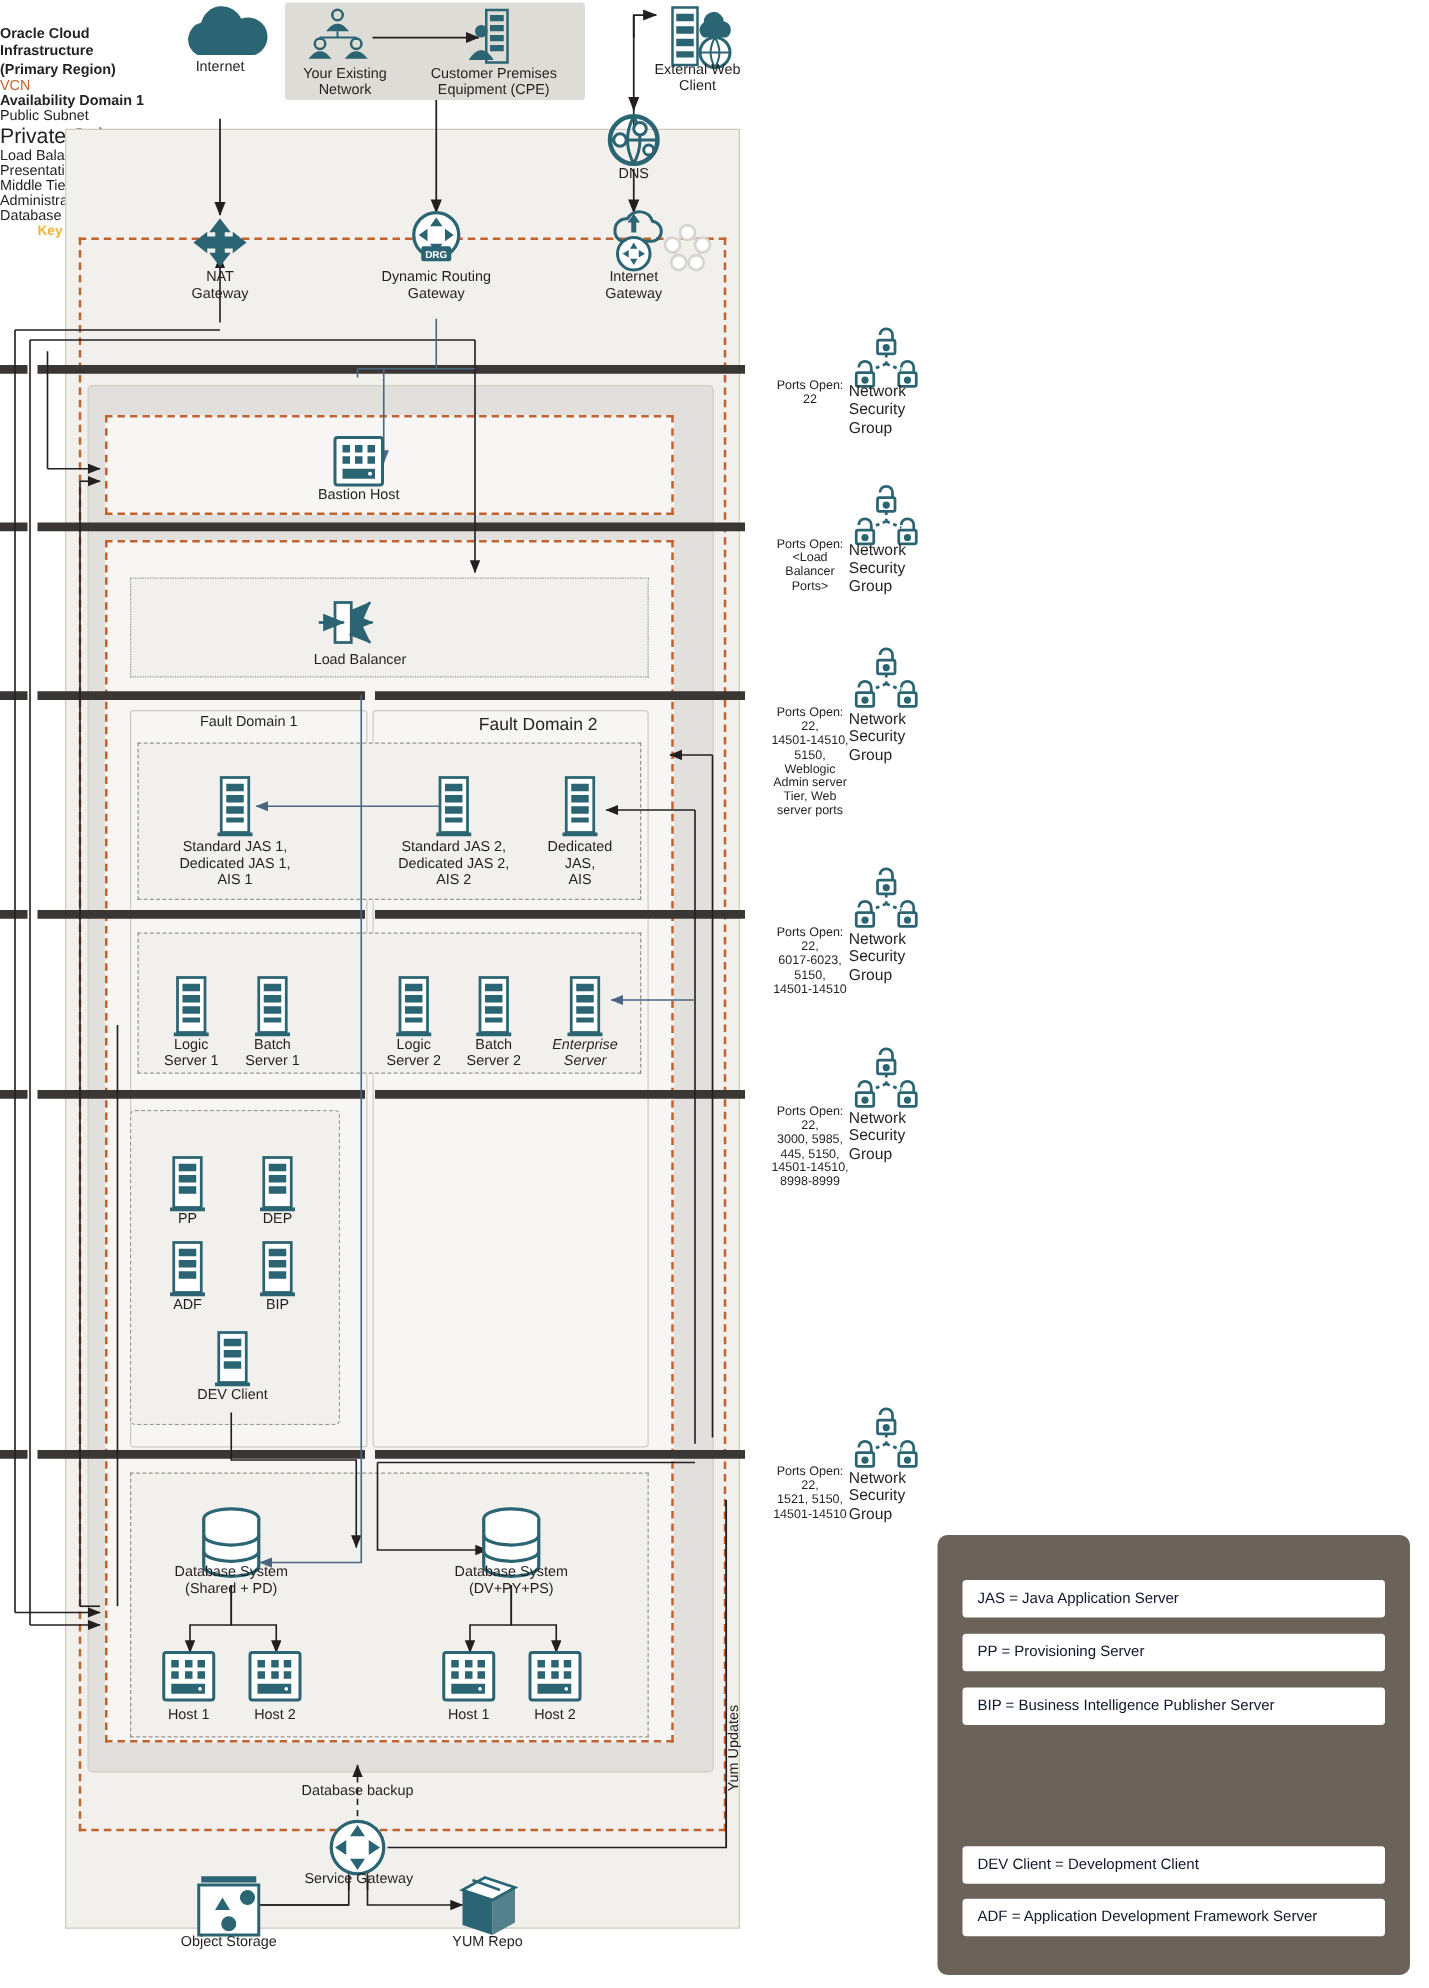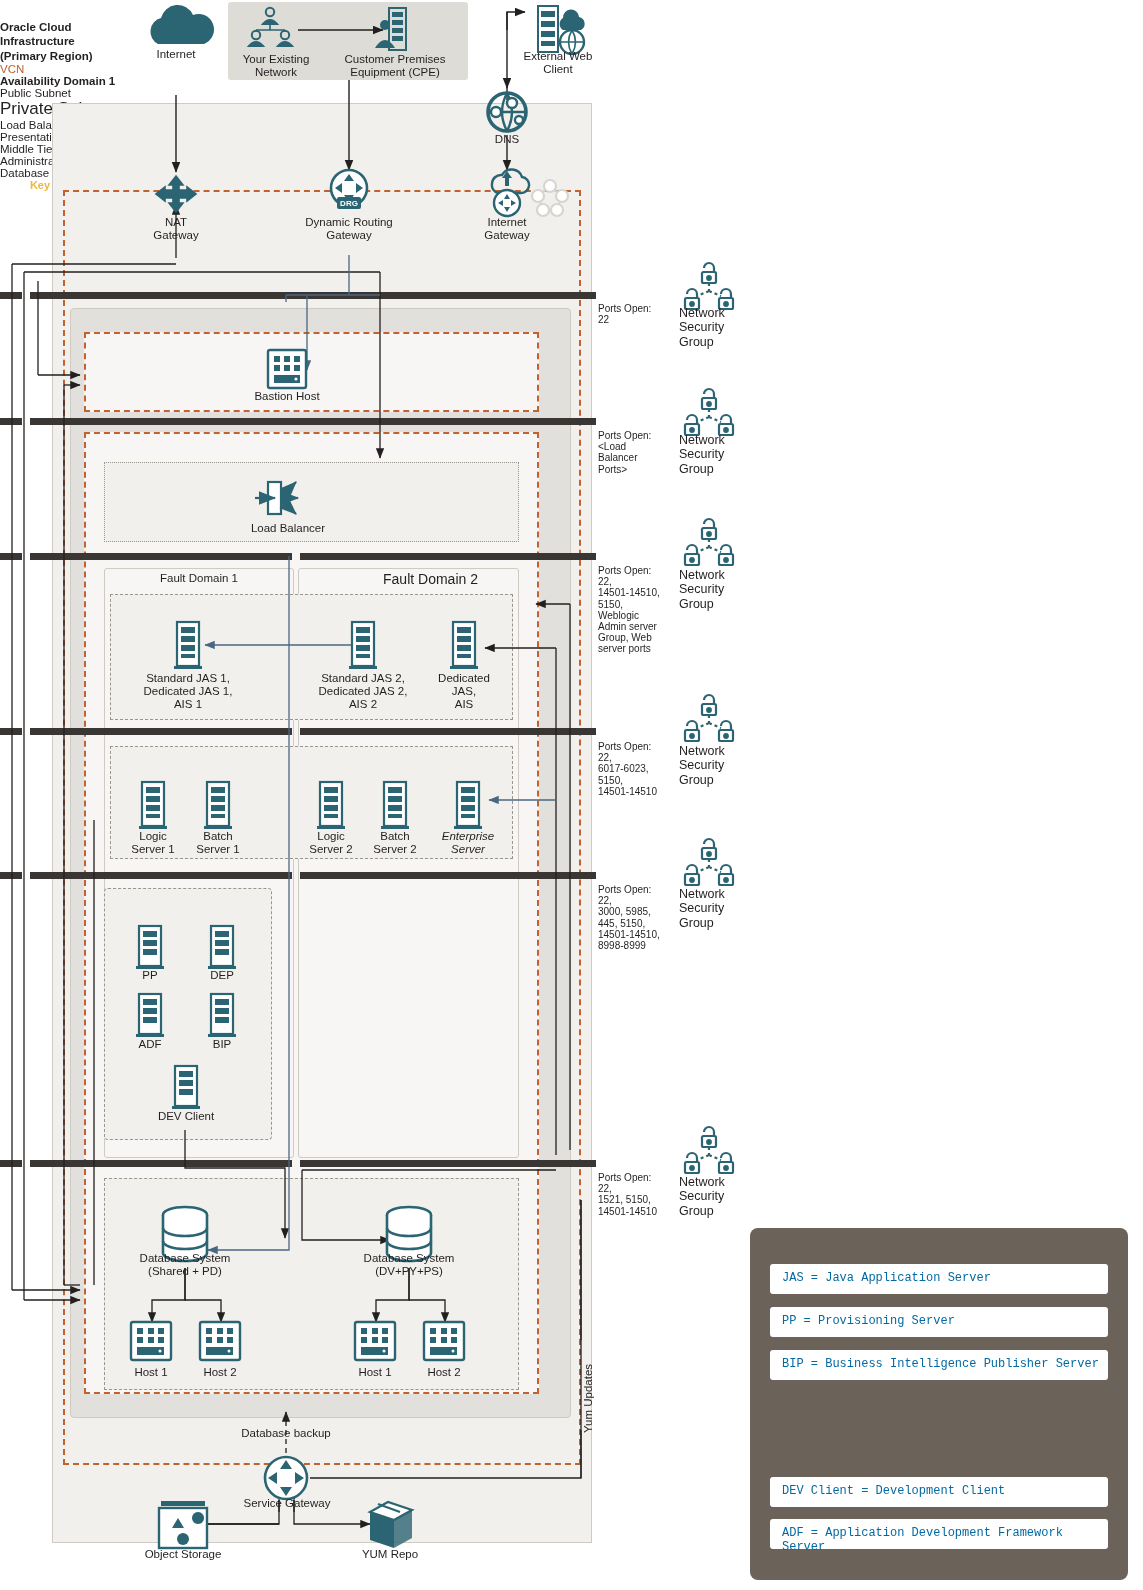--- a/index.html
+++ b/index.html
@@ -42,24 +42,24 @@
 
   #db-tier{left:104px;top:1178px;width:415px;height:212px;border:1.5px dashed #9a958e;background:#f2f0ec;}
   #db-title{left:112px;top:1182px;width:160px;text-align:left;font-size:11.5px;}
 
   #onprem-box{left:228px;top:2px;width:240px;height:78px;background:#dedcd7;border-radius:3px;}
 
   
   #key-box{left:750px;top:1228px;width:378px;height:352px;background:#6b6259;border-radius:8px;}
   #key-title{left:764px;top:1234px;width:80px;text-align:center;color:#f2b537;font-weight:bold;font-size:11px;}
   .key-row{position:absolute;left:770px;width:338px;height:30px;background:#ffffff;border-radius:3px;}
-  .key-row span{position:absolute;left:12px;top:7px;font-size:12px;color:#0369a1;font-family:Liberation Mono, monospace;}
+  .key-row span{position:absolute;left:12px;top:7px;font-size:12px;color:#0f172a;}
 
   
-  .nsg-ports{position:absolute;width:100px;text-align:left;font-size:10px;line-height:1.12;color:#231f20;}
+  .nsg-ports{position:absolute;width:100px;text-align:center;font-size:10px;line-height:1.12;color:#231f20;}
   .nsg-name{position:absolute;width:78px;text-align:left;font-size:12.5px;line-height:1.14;color:#231f20;}
 
   svg{position:absolute;left:0;top:0;overflow:visible;}
 </style>
 </head>
 <body>
 
 <div id="stage">
 
   <div class="box" id="onprem-box"></div>
@@ -660,21 +660,21 @@
   </div>
 
   <div class="nsg-ports" style="left:598px;top:430px;">
     <span>Ports Open:</span><br><span>&lt;Load</span><br><span>Balancer</span><br><span>Ports&gt;</span>
   </div>
   <div class="nsg-name" style="left:679px;top:433px;">
     <span>Network</span><br><span>Security</span><br><span>Group</span>
   </div>
 
   <div class="nsg-ports" style="left:598px;top:565px;">
-    <span>Ports Open:</span><br><span>22,</span><br><span>14501-14510,</span><br><span>5150,</span><br><span>Weblogic</span><br><span>Admin server</span><br><span>Group, Web</span><br><span>server ports</span>
+    <span>Ports Open:</span><br><span>22,</span><br><span>14501-14510,</span><br><span>5150,</span><br><span>Weblogic</span><br><span>Admin server</span><br><span>Tier, Web</span><br><span>server ports</span>
   </div>
   <div class="nsg-name" style="left:679px;top:568px;">
     <span>Network</span><br><span>Security</span><br><span>Group</span>
   </div>
 
   <div class="nsg-ports" style="left:598px;top:741px;">
     <span>Ports Open:</span><br><span>22,</span><br><span>6017-6023,</span><br><span>5150,</span><br><span>14501-14510</span>
   </div>
   <div class="nsg-name" style="left:679px;top:744px;">
     <span>Network</span><br><span>Security</span><br><span>Group</span>

